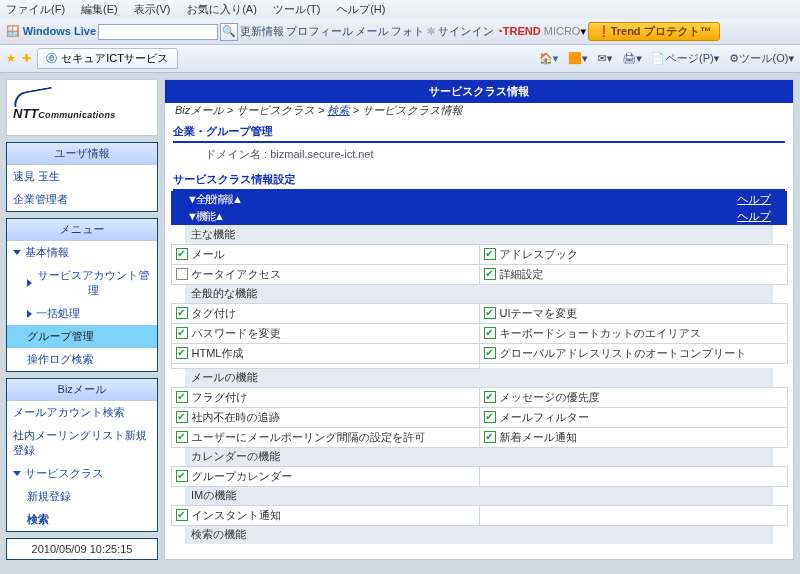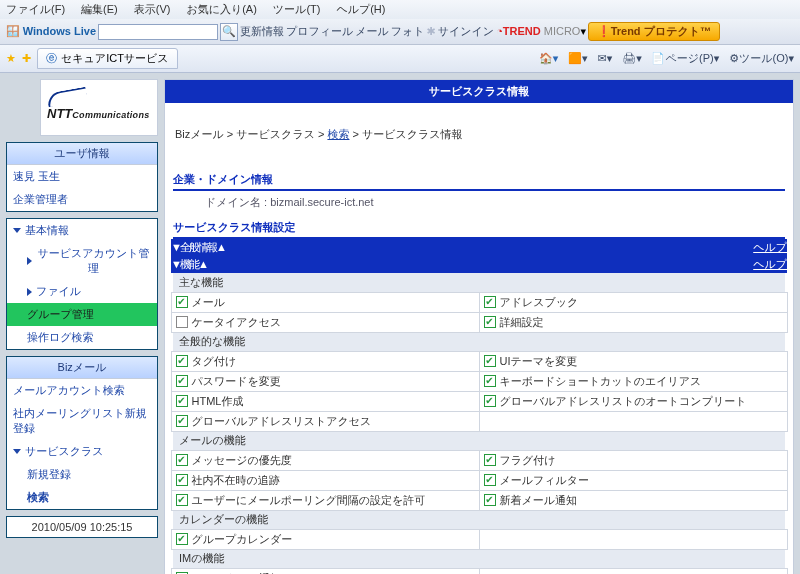--- a/index.html
+++ b/index.html
@@ -16,42 +16,42 @@
 .protect-btn { background: linear-gradient(#ffd24a,#f7a900); border: 1px solid #cf8a00; border-radius: 3px; padding: 1px 8px; color: #7a3a00; font-weight: bold; }
 .protect-btn .ex { color:#cc0000; }
 .toolbar2 { background: linear-gradient(#f2f6fc,#dfe6f2); padding: 3px 6px; display:flex; align-items:center; gap:6px; border-bottom:1px solid #b3bfd5; }
 .favstar { color:#f5b400; }
 .tabchip { background: linear-gradient(#fff,#eaf0f9); border:1px solid #b2bfd7; border-radius: 3px 3px 0 0; padding:2px 8px; display:flex; align-items:center; gap:4px; }
 .e-icon { color:#1a5fb4; }
 .rtools { margin-left:auto; display:flex; gap:10px; color:#3a4a66; align-items:center; }
 .home-ico { color:#2a68b5; }
 .layout { display:flex; gap:6px; padding:6px; }
 .sidebar { width:152px; }
-.logo-box { background:#fff; border:1px solid #c4cddc; padding:10px 6px 14px;margin-left:34px; }
+.logo-box { background:#fff; border:1px solid #c4cddc; padding:10px 6px 14px; }
 .ntt-c { font-style:italic; font-weight:bold; font-size:13px; color:#1a1a1a; }
 .ntt-sub { font-size:9px; letter-spacing:0.3px; }
 .swirl { display:inline-block; width:40px; height:14px; border:2px solid #0a2f8a; border-right:none; border-bottom:none; border-radius: 50px 0 0 0; transform: rotate(-10deg); margin-right:4px; }
 .sb-panel { margin-top:6px; border:1px solid #0c4a6e; background:#fff; }
 .sb-head { background: linear-gradient(#dce9ff,#b8d1ff); text-align:center; padding:3px 0; color:#1e3a7a; border-bottom:1px solid #c4cddc; }
 .sb-item { padding:4px 6px; display:flex; align-items:center; gap:4px; color:#1e46a8; cursor:pointer; }
 .arr-r { width:0; height:0; border-top:4px solid transparent; border-bottom:4px solid transparent; border-left:5px solid #1e46a8; }
 .arr-d { width:0; height:0; border-left:4px solid transparent; border-right:4px solid transparent; border-top:5px solid #1e46a8; }
 .sb-sub { padding-left:20px;text-align:center; }
-.sb-sel { background:#22c55e; color:#1a1a1a; }
+.sb-sel { background:#7dd3fc; color:#1a1a1a; }
 .ts { text-align:center; color:#333; padding:4px 0; }
 .main { flex:1; background:#fff; border:1px solid #c4cddc; }
 .titlebar { background:#0f2fbd; color:#fff; text-align:center; padding:4px 0; font-weight:bold; }
-.breadcrumb { padding:24px 10px; color:#333; }
+.breadcrumb { padding:0 10px; color:#333;font-style:italic; }
 .breadcrumb .lnk { color:#1e46a8; text-decoration:underline; cursor:pointer; }
 .sec-head { color:#0f2fbd; font-weight:bold; border-bottom:2px solid #0f2fbd; margin:6px 8px 0; padding-bottom:2px; }
 .domain-row { padding:4px 40px; color:#556; }
-.band { background:#0f2fbd; color:#fff; display:flex; padding:1px 0; margin:0 6px; }
+.band { background:#0f2fbd; color:#fff; display:flex; padding:1px 16px; margin:0 6px; }
 .band .help { margin-left:auto; text-decoration:underline; cursor:pointer; }
 .tri { letter-spacing:-2px; }
-.cat-head { background:#e5eaf2; padding:2px 6px; margin:0 8px; color:#333; }
+.cat-head { background:#e5eaf2; padding:2px 6px; margin:0 20px; color:#333; }
 .grid2 { display:grid; grid-template-columns:1fr 1fr; margin:0 6px; }
 .cell { border:1px solid #d0d6e0; margin:-0.5px; padding:2px 4px; display:flex; align-items:center; gap:4px; color:#333; }
 .cb { width:12px; height:12px; border:1px solid #269a3c; display:inline-flex; align-items:center; justify-content:center; }
 .cb.on::after { content:"✔"; color:#269a3c; font-size:10px; line-height:10px; }
 .cb.off { border-color:#888; }
 </style>
 </head>
 <body>
 
 <div class="menubar">
@@ -100,31 +100,32 @@
       <span class="swirl"></span><span class="ntt-c">NTT</span><span class="ntt-c ntt-sub">Communications</span>
     </div>
 
     <div class="sb-panel">
       <div class="sb-head">ユーザ情報</div>
       <div class="sb-item">速見 玉生</div>
       <div class="sb-item">企業管理者</div>
     </div>
 
     <div class="sb-panel">
+      <div class="sb-head">メニュー</div>
       <div class="sb-item">
           <span class="arr-d"></span>
           <span>基本情報</span>
         </div>
       <div class="sb-item sb-sub">
           <span class="arr-r"></span>
           <span>サービスアカウント管理</span>
         </div>
       <div class="sb-item sb-sub">
           <span class="arr-r"></span>
-          <span>ファイル</span>
+          <span>一括処理</span>
         </div>
       <div class="sb-item sb-sub sb-sel">
           <span>グループ管理</span>
         </div>
       <div class="sb-item sb-sub">
           <span>操作ログ検索</span>
         </div>
     </div>
 
     <div class="sb-panel">
@@ -152,21 +153,21 @@
     </div>
 
   </div>
 
   <div class="main">
     <div class="titlebar">サービスクラス情報</div>
     <div class="breadcrumb">
       <span>Bizメール</span> &gt; <span>サービスクラス</span> &gt; <span class="lnk">検索</span> &gt; <span>サービスクラス情報</span>
     </div>
 
-    <div class="sec-head">企業・ドメイン情報</div>
+    <div class="sec-head">企業・グループ管理</div>
     <div class="domain-row">
       <span>ドメイン名 :</span> <span>bizmail.secure-ict.net</span>
     </div>
 
     <div class="sec-head">サービスクラス情報設定</div>
 
     <div class="band">
         <span class="tri">▼全般情報▲</span>
         <span class="help">ヘルプ</span>
       </div>
@@ -214,39 +215,35 @@
           <span>キーボードショートカットのエイリアス</span>
         </div>
       <div class="cell">
           <span class="cb on"></span>
           <span>HTML作成</span>
         </div>
       <div class="cell">
           <span class="cb on"></span>
           <span>グローバルアドレスリストのオートコンプリート</span>
         </div>
-      <div class="cell">
-          <span class="cb on"></span>
-          <span>グローバルアドレスリストアクセス</span>
-        </div>
       <div class="cell"></div>
     </div>
 
     <div class="cat-head">メールの機能</div>
     <div class="grid2">
       <div class="cell">
           <span class="cb on"></span>
+          <span>フラグ付け</span>
+        </div>
+      <div class="cell">
+          <span class="cb on"></span>
           <span>メッセージの優先度</span>
         </div>
       <div class="cell">
           <span class="cb on"></span>
-          <span>フラグ付け</span>
-        </div>
-      <div class="cell">
-          <span class="cb on"></span>
           <span>社内不在時の追跡</span>
         </div>
       <div class="cell">
           <span class="cb on"></span>
           <span>メールフィルター</span>
         </div>
       <div class="cell">
           <span class="cb on"></span>
           <span>ユーザーにメールポーリング間隔の設定を許可</span>
         </div>

